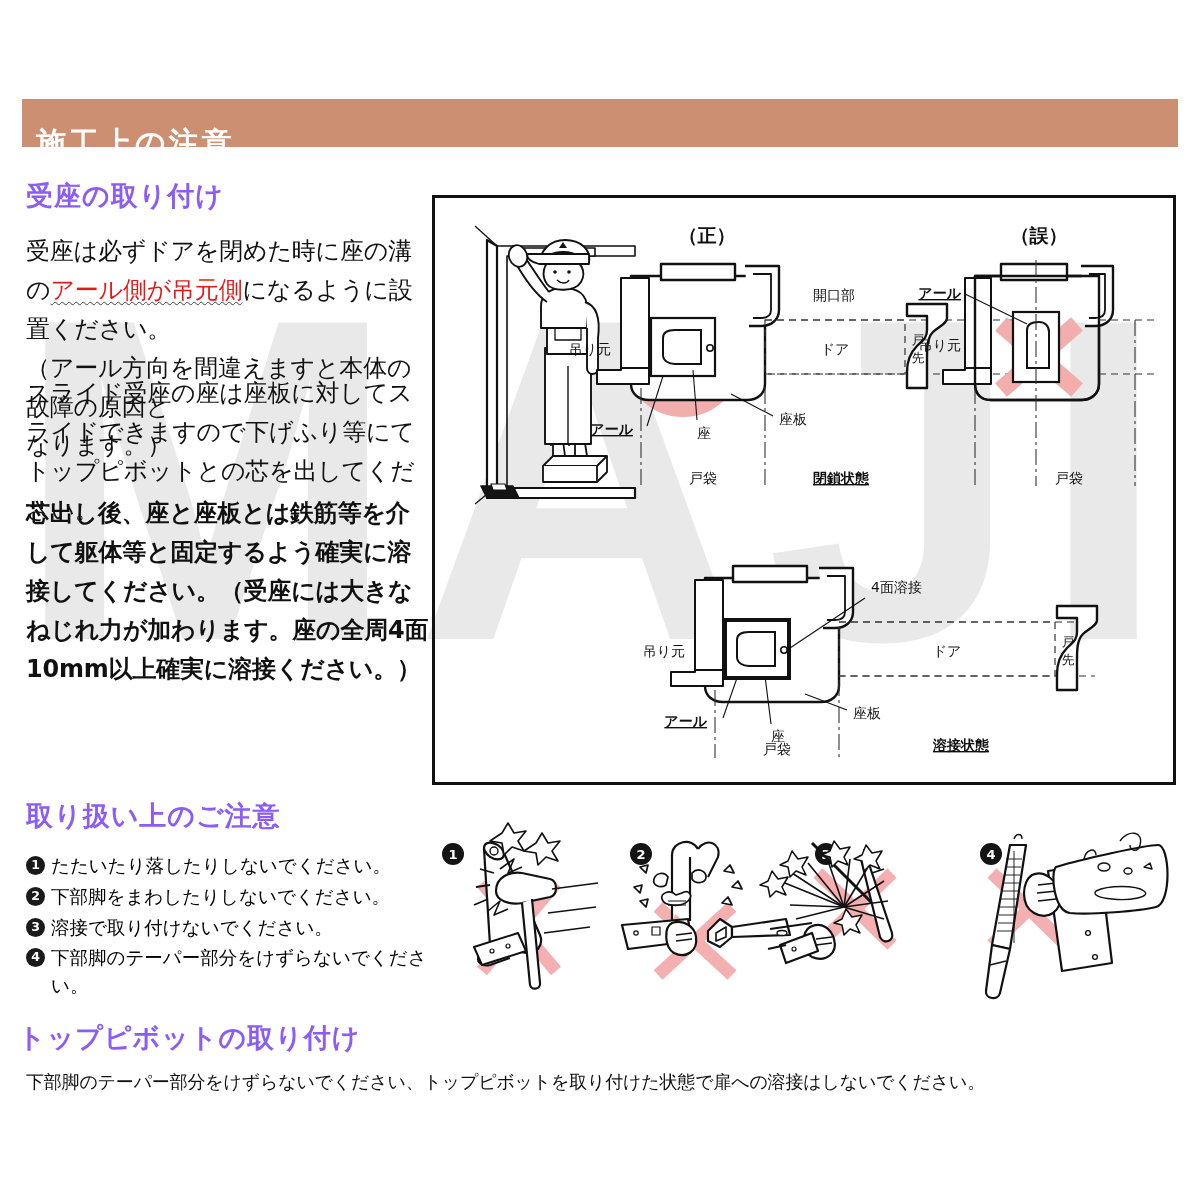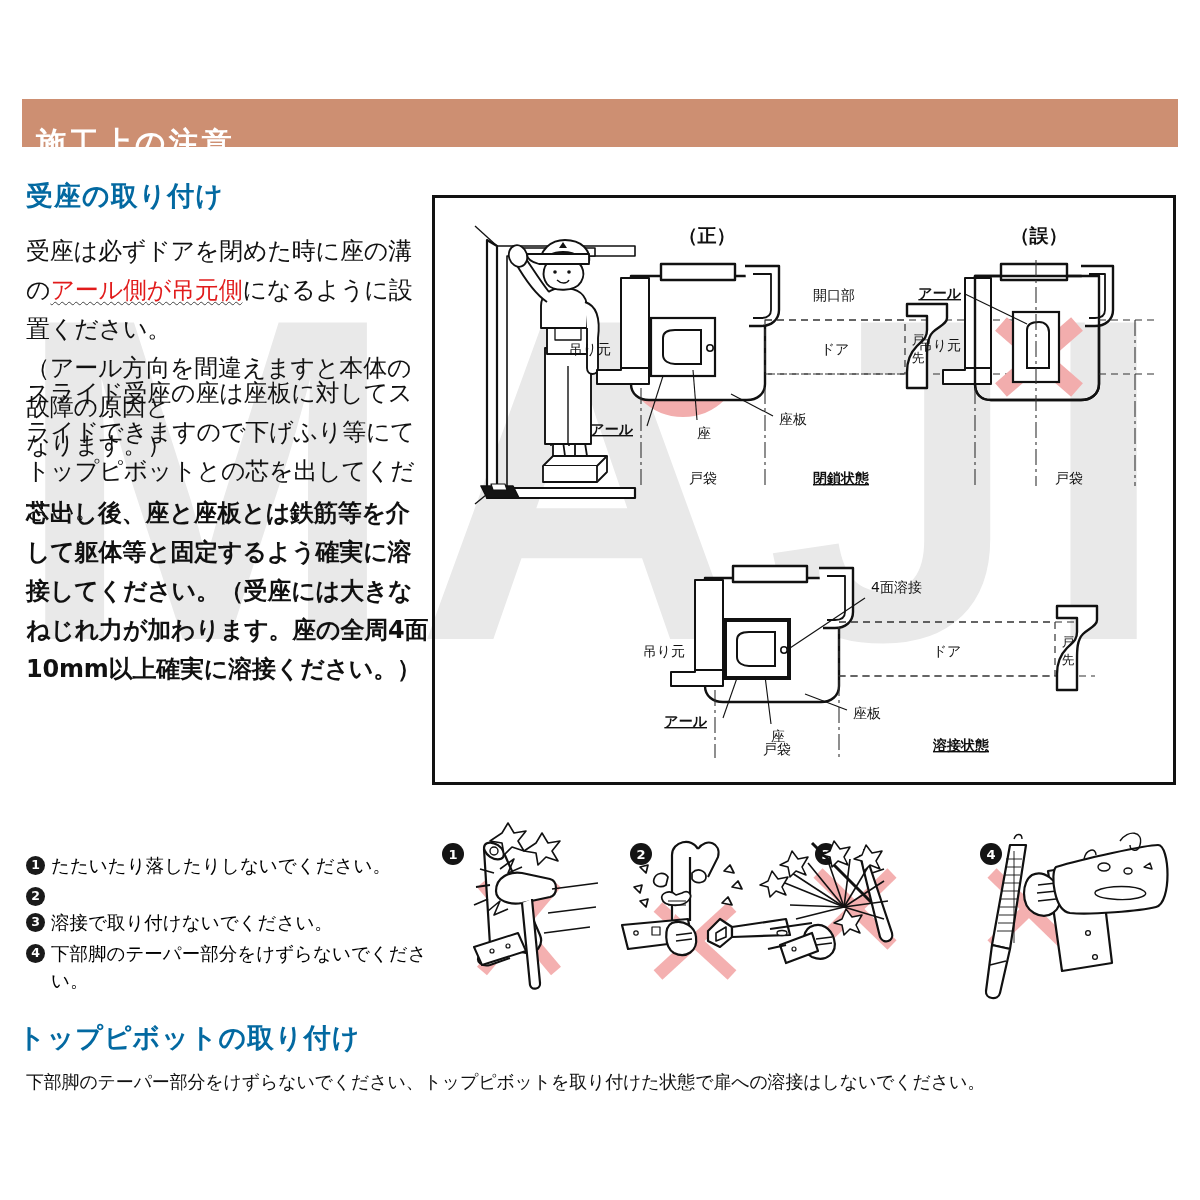--- a/index.html
+++ b/index.html
@@ -46,21 +46,21 @@
     font-size:30px;
     font-weight:700;
     letter-spacing:3px;
     margin-left:14px;
     font-family:"DejaVu Sans","Liberation Sans",sans-serif;
     margin-top:40px;
   }
   
   .layer{position:absolute;z-index:4;}
   .h2{
-    font-size:27px;font-weight:700;color:#0369a1;
+    font-size:27px;font-weight:700;color:#8b5cf6;
     letter-spacing:1px;
     font-family:"DejaVu Sans","Liberation Sans",sans-serif;
   }
   .body-text{
     font-size:24px;color:#111;line-height:1.62;
     font-family:"DejaVu Sans","Liberation Sans",sans-serif;
     letter-spacing:-0.2px;
   }
   .red{color:#e11b1b;}
   .wavy{
@@ -325,28 +325,30 @@
       <text class="dg-label dg-t-b ul" x="498" y="552">溶接状態</text>
 
       <g stroke="#111" fill="#fff" stroke-width="2.4" stroke-linejoin="round">
         <path d="M622 408 L662 408 L662 422 C662 428 654 430 648 436 C642 442 642 452 642 462 L642 492 L622 492 L622 476 C622 466 626 456 632 450 C638 444 642 442 642 434 L642 420 L622 420 Z" fill="#fff"></path>
       </g>
       <text class="dg-label dg-t-s" x="633" y="448" text-anchor="middle">戸</text>
       <text class="dg-label dg-t-s" x="633" y="466" text-anchor="middle">先</text>
     </svg>
   </div>
 
+  <div class="layer h2" id="sec2-title">取り扱い上のご注意</div>
 
   <div class="layer" id="sec2-list">
     <div class="li">
       <span class="num">1</span>
       <span>たたいたり落したりしないでください。</span>
     </div>
     <div class="li">
       <span class="num">2</span>
+      <span>下部脚をまわしたりしないでください。</span>
     </div>
     <div class="li">
       <span class="num">3</span>
       <span>溶接で取り付けないでください。</span>
     </div>
     <div class="li">
       <span class="num">4</span>
       <span>下部脚のテーパー部分をけずらないでください。</span>
     </div>
   </div>

